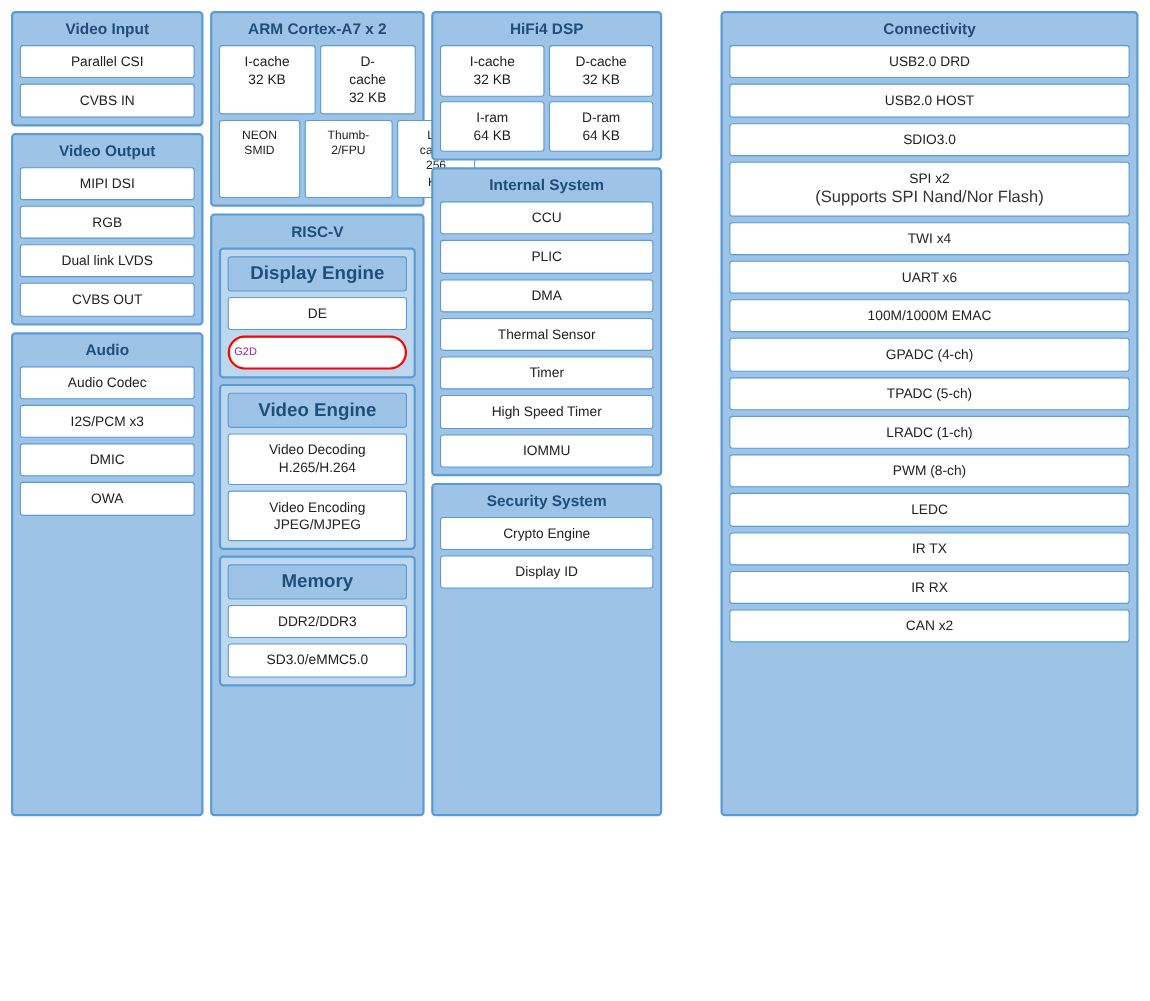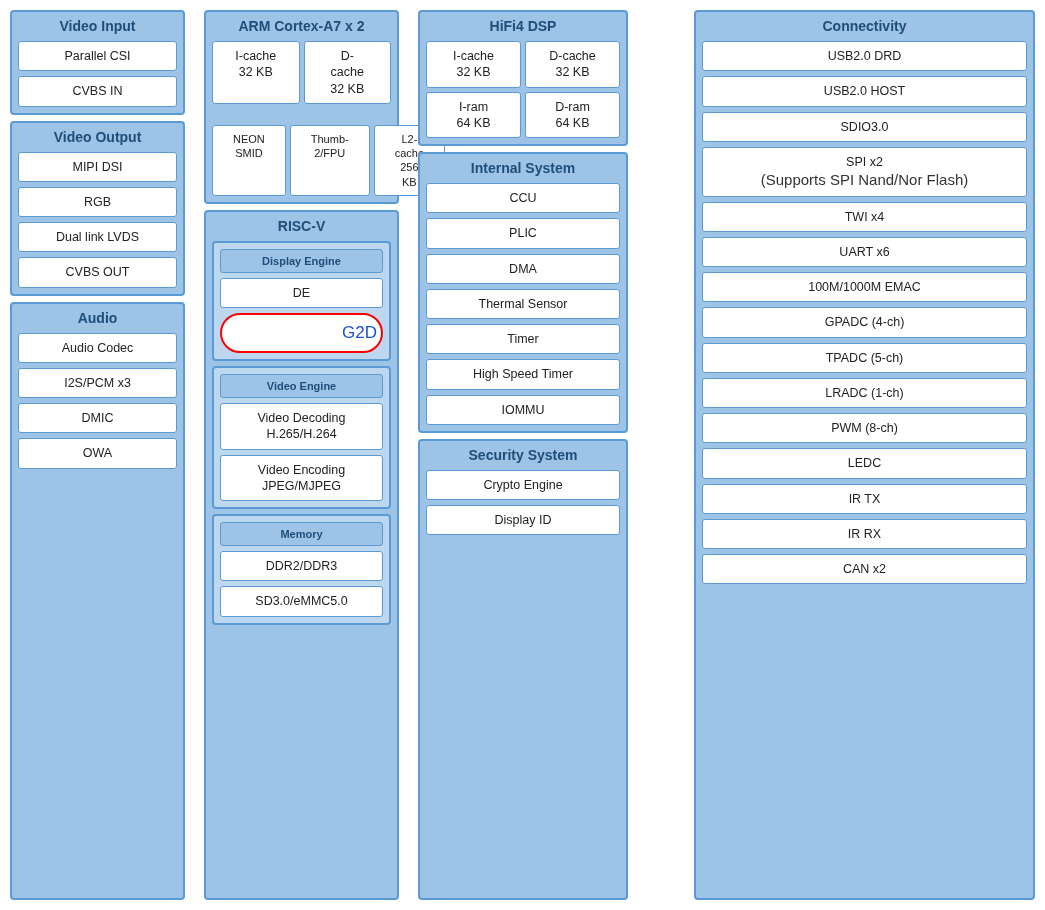--- a/index.html
+++ b/index.html
@@ -5,23 +5,23 @@
     * { box-sizing: border-box; margin: 0; padding: 0; }
     body {
       background: #fff;
       font-family: Arial, sans-serif;
       padding: 10px;
       width: 1045px;
       min-height: 910px;
     }
     .diagram {
       display: flex;
-      gap: 19px;
+      gap: 6px;
       width: 100%;
-      height: 890px;
+      height: 732px;
     }
     .column {
       display: flex;
       flex-direction: column;
       gap: 6px;
     }
     .col1 { width: 175px; }
     .col2 { width: 195px; }
     .col3 { width: 210px; }
     .col5 { flex: 1; margin-left: 47px; }
@@ -51,54 +51,53 @@
       font-size: 12.5px;
       color: #222;
       line-height: 1.3;
     }
     .inner-box-title {
       background: #9dc3e6;
       border: 1.5px solid #5b9bd5;
       border-radius: 3px;
       text-align: center;
       padding: 5px 4px;
-      font-size: 11px;
+      font-size: 17px;
       font-weight: bold;
       color: #1f4e79;
     }
 
     
     .arm-grid {
       display: grid;
       grid-template-columns: 1fr 1fr;
       gap: 4px;
     }
     .arm-grid-row3 {
       display: grid;
       grid-template-columns: 1fr 1fr 1fr;
       gap: 4px;
-      margin-top: 16px;
     }
 
     
     .hifi-grid {
       display: grid;
       grid-template-columns: 1fr 1fr;
       gap: 4px;
     }
 
     
     .g2d-box {
       background: #fff;
       border: 2.5px solid red;
       border-radius: 20px;
-      text-align: right;
+      text-align: left;
       padding: 8px 4px;
-      font-size: 17px;
-      color: #1d4ed8;
+      font-size: 10px;
+      color: #a21caf;
       position: relative;
     }
 
     .fill {
       flex: 1;
     }
 
     .small-text {
       font-size: 15px;
       color: #333;

